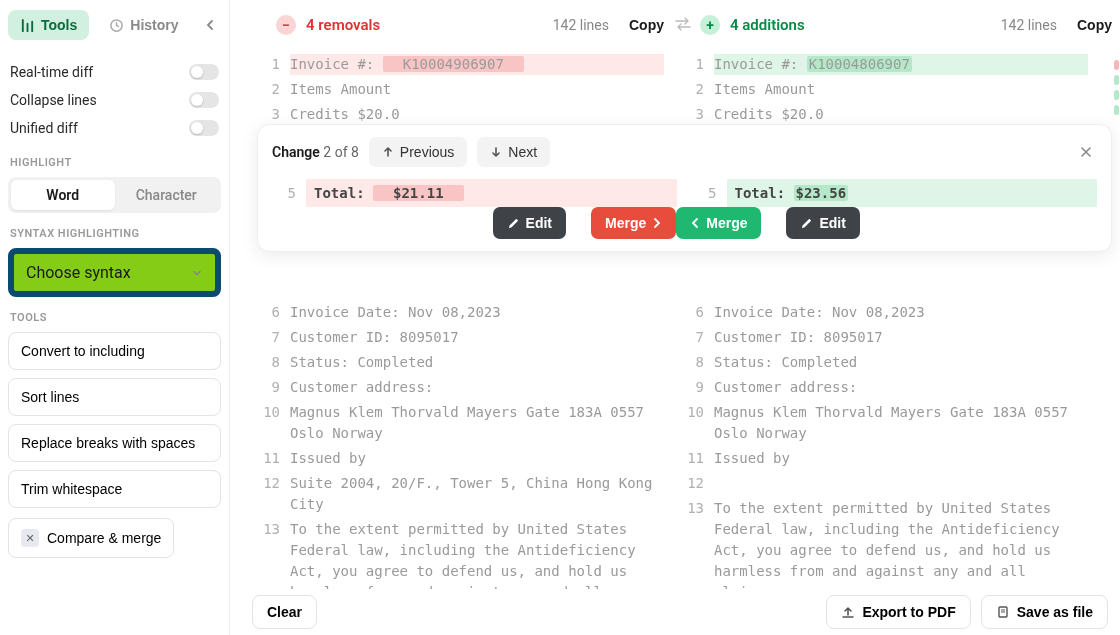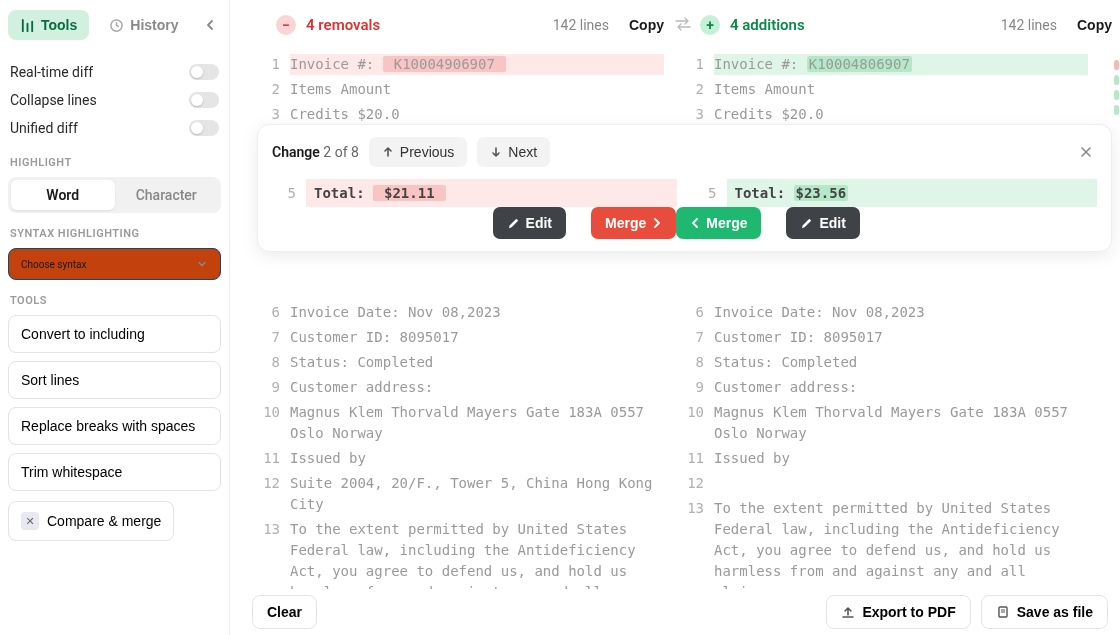--- a/index.html
+++ b/index.html
@@ -10,21 +10,21 @@
 .tab-btn.active { background: #d1f0df; color: #0a6b3d; }
 .tab-btn.inactive { color: #8a8a8a; }
 .chevron-collapse { margin-left: auto; color: #888; cursor: pointer; padding: 6px; }
 .toggle-row { display: flex; align-items: center; justify-content: space-between; padding: 6px 2px; font-size: 14px; color: #2a2a2a; }
 .toggle { width: 30px; height: 16px; background: #e5e5e5; border-radius: 999px; position: relative; cursor: pointer; }
 .toggle::after { content: ""; position: absolute; top: 2px; left: 2px; width: 12px; height: 12px; background: #fff; border-radius: 50%; box-shadow: 0 1px 2px rgba(0,0,0,0.2); }
 .section-label { font-size: 11px; letter-spacing: 0.5px; color: #9a9a9a; font-weight: 600; margin: 14px 0 8px 2px; }
 .seg { display: flex; background: #f1f1f1; border-radius: 8px; padding: 3px; }
 .seg-item { flex: 1; text-align: center; padding: 7px 0; border-radius: 6px; font-size: 14px; font-weight: 500; cursor: pointer; color: #888; }
 .seg-item.active { background: #fff; color: #1a1a1a; box-shadow: 0 1px 2px rgba(0,0,0,0.08); font-weight: 600; }
-.select { display: flex; align-items: center; justify-content: space-between; border: 1px solid #0c4a6e; border-radius: 8px; padding: 9px 12px; font-size: 10px; cursor: pointer; background: #c2410c; }
+.select { display: flex; align-items: center; justify-content: space-between; border: 6px solid #0c4a6e; border-radius: 8px; padding: 9px 12px; font-size: 16px; cursor: pointer; background: #84cc16; }
 .tool-item { display: block; width: 100%; text-align: left; border: 1px solid #e3e3e3; background: #fff; border-radius: 8px; padding: 10px 12px; font-size: 14px; margin-bottom: 8px; cursor: pointer; }
 .compare-btn { display: flex; align-items: center; gap: 8px; border: 1px solid #e3e3e3; background: #fff; border-radius: 8px; padding: 10px 12px; font-size: 14px; cursor: pointer; margin-top: 10px; }
 .compare-icon { width: 18px; height: 18px; background: #e8e8f0; border-radius: 4px; display: inline-flex; align-items: center; justify-content: center; font-size: 11px; color: #666; }
 .main { position: absolute; left: 240px; top: 0; right: 0; height: 590px; }
 .pane-header { position: absolute; top: 10px; height: 30px; display: flex; align-items: center; gap: 10px; }
 .pane-header.left { left: 36px; width: 388px; }
 .pane-header.right { left: 460px; width: 412px; }
 .badge-circle { width: 20px; height: 20px; border-radius: 50%; display: inline-flex; align-items: center; justify-content: center; font-size: 14px; font-weight: 700; }
 .badge-circle.minus { background: #fbd5d5; color: #d33; }
 .badge-circle.plus { background: #c6f0d8; color: #0a8a47; }
@@ -35,21 +35,21 @@
 .copy-btn { font-weight: 600; font-size: 14px; background: none; border: none; cursor: pointer; color: #1a1a1a; margin-left: 10px; }
 .swap-icon { position: absolute; top: 17px; left: 434px; color: #bbb; cursor: pointer; }
 .diff-body { position: absolute; top: 52px; left: 0; right: 0; bottom: 0; }
 .codecol { position: absolute; top: 0; bottom: 0; font-family: ui-monospace, Menlo, Consolas, monospace; font-size: 14px; line-height: 21px; }
 .codecol.left { left: 16px; width: 408px; }
 .codecol.right { left: 440px; width: 408px; }
 .line { display: flex; align-items: flex-start; padding: 2px 0; }
 .ln { width: 34px; text-align: right; color: #b0b0b0; padding-right: 10px; flex-shrink: 0; user-select: none; }
 .lc { flex: 1; color: #9a9a9a; word-wrap: break-word; white-space: pre-wrap; }
 .hl-del-bg { background: #ffe8e8; }
-.hl-del { background: #f9c4c4; padding: 0 11px; border-radius: 2px; }
+.hl-del { background: #f9c4c4; padding: 0 20px; border-radius: 2px; }
 .hl-add-bg { background: #dff5e8; }
 .hl-add { background: #b5e8c9; padding: 0 2px; border-radius: 2px; }
 .change-bar { position: absolute; left: 17px; right: 8px; top: 124px; background: #fff; border: 1px solid #eee; border-radius: 12px; box-shadow: 0 4px 18px rgba(0,0,0,0.08); padding: 12px 14px; z-index: 50; }
 .change-top { display: flex; align-items: center; gap: 10px; margin-bottom: 12px; }
 .change-label { font-size: 14px; color: #666; }
 .change-label strong { color: #1a1a1a; font-weight: 600; }
 .nav-btn { display: inline-flex; align-items: center; gap: 6px; background: #f3f3f3; border: none; border-radius: 7px; padding: 7px 13px; font-size: 14px; font-weight: 500; cursor: pointer; color: #333; }
 .close-x { margin-left: auto; cursor: pointer; color: #888; padding: 4px; }
 .change-row { display: flex; gap: 16px; align-items: center; }
 .change-cell { flex: 1; display: flex; align-items: center; font-family: ui-monospace, Menlo, Consolas, monospace; font-size: 14px; }

